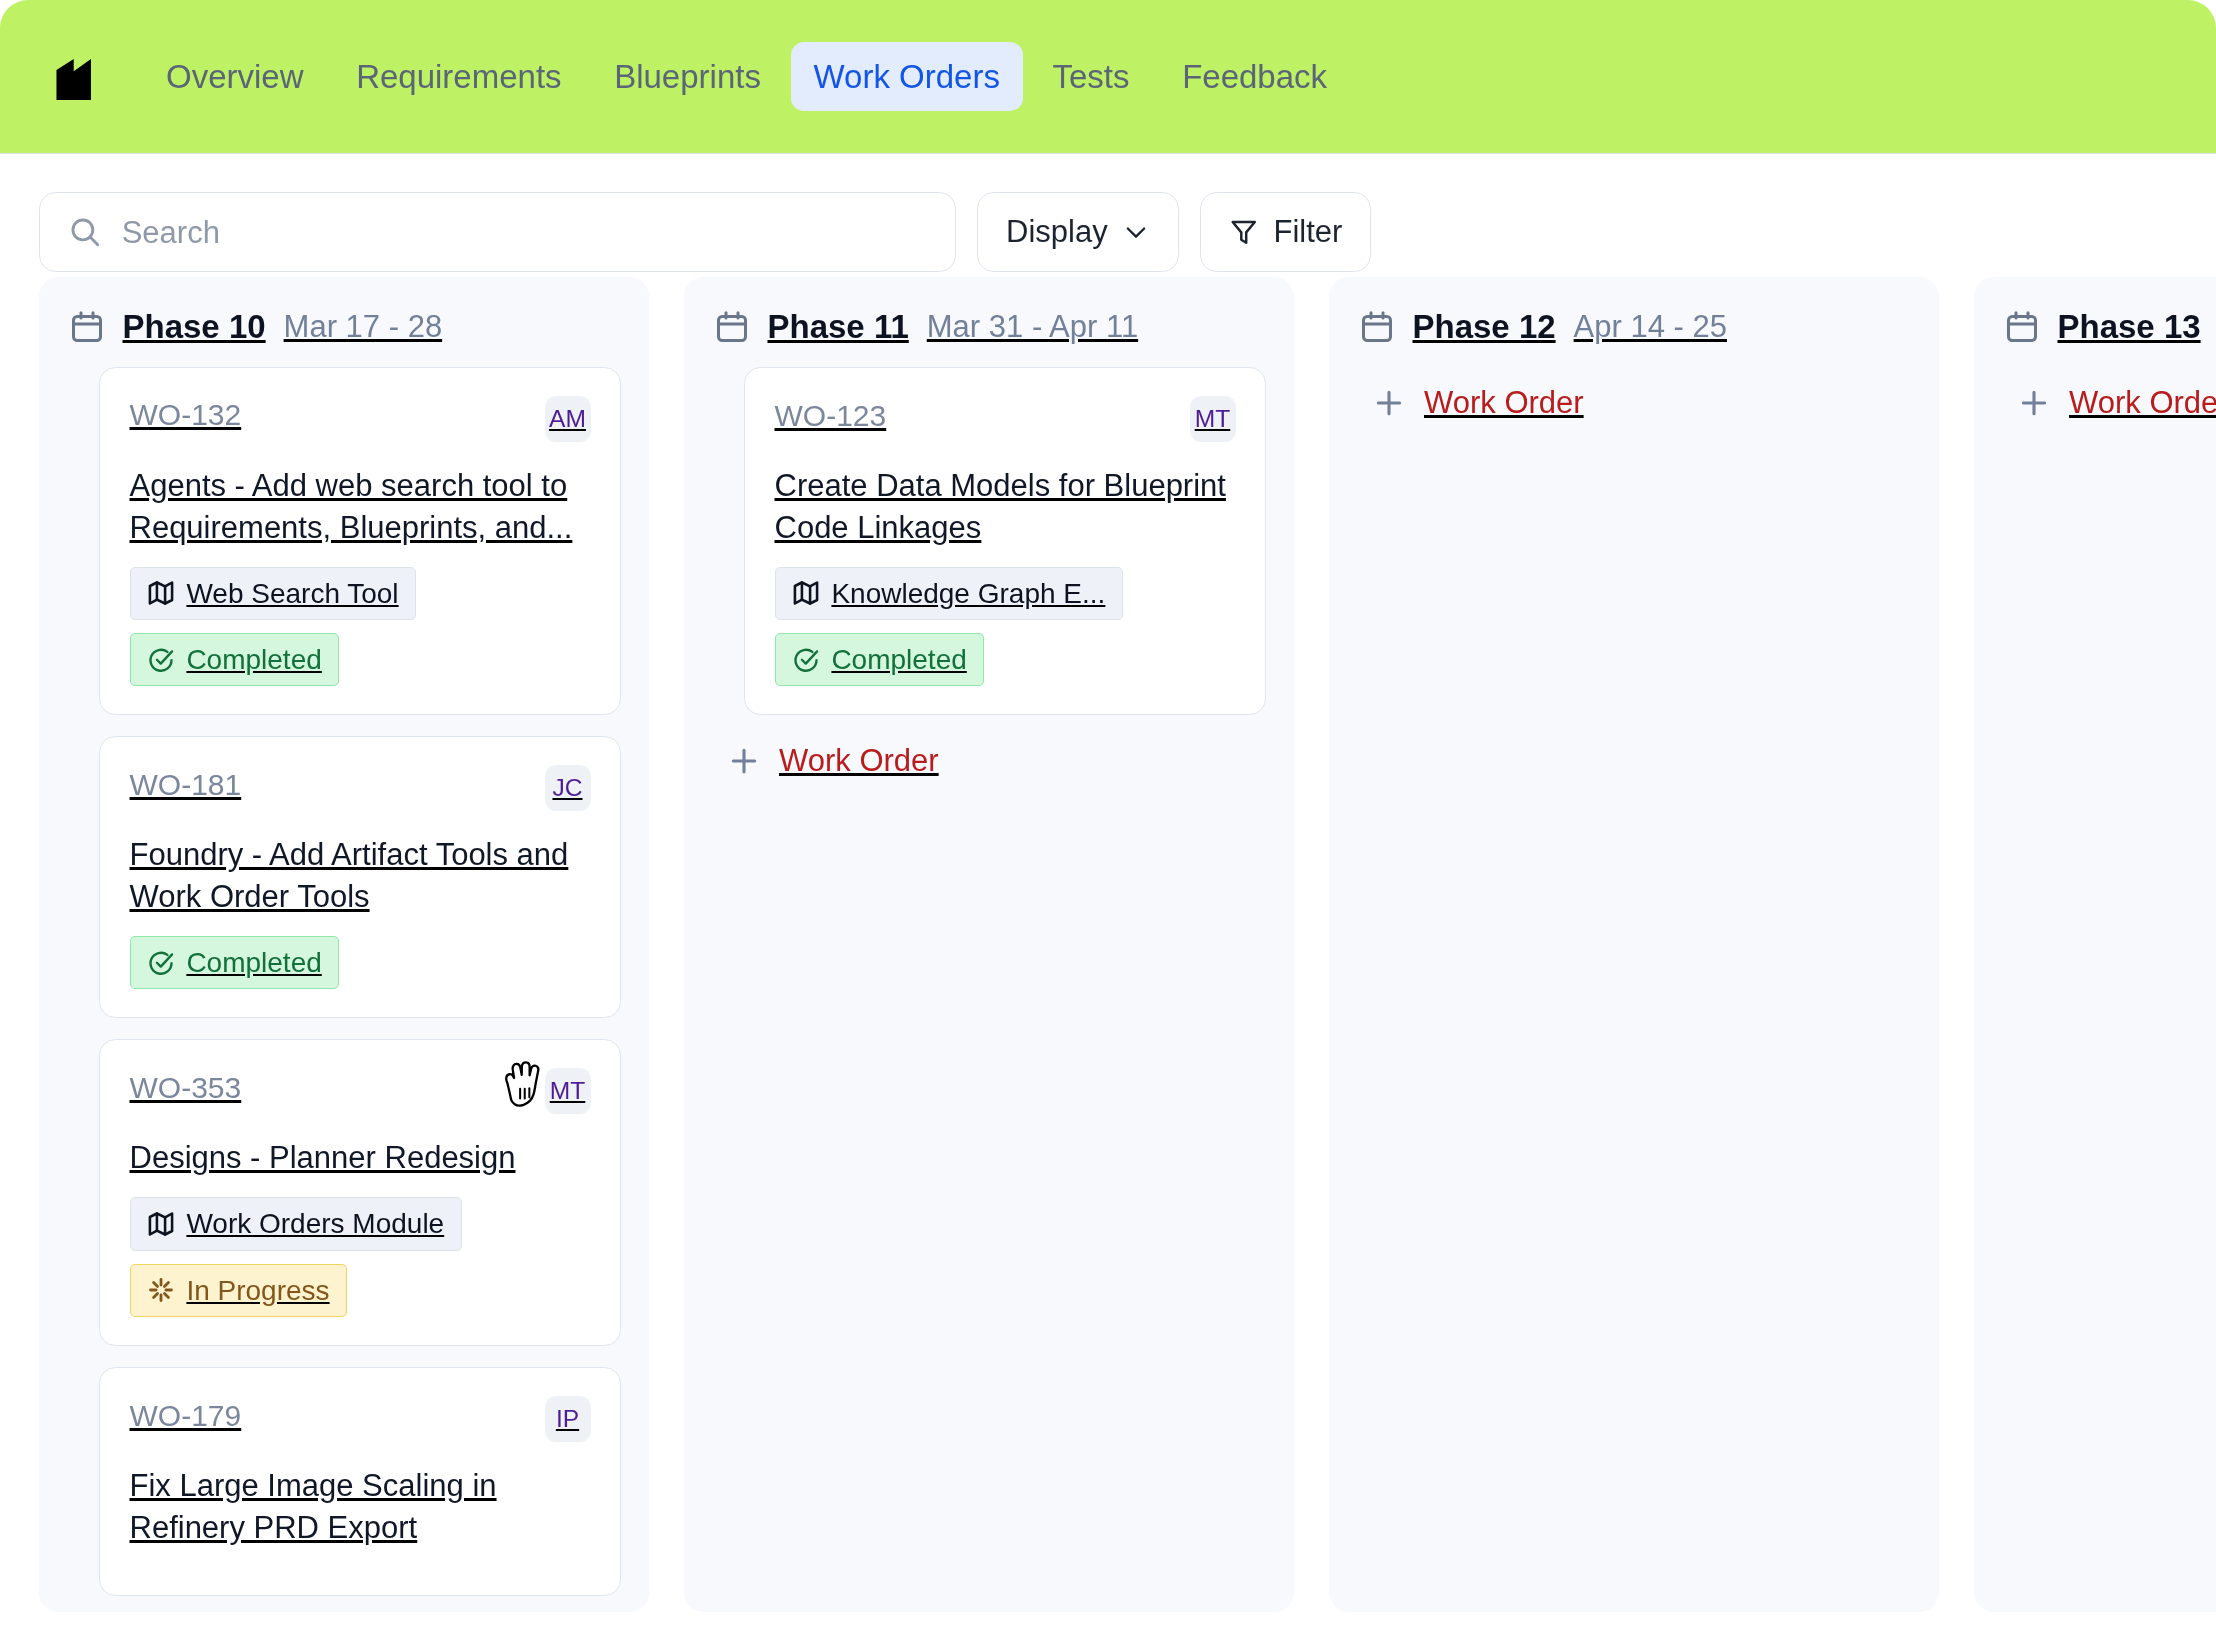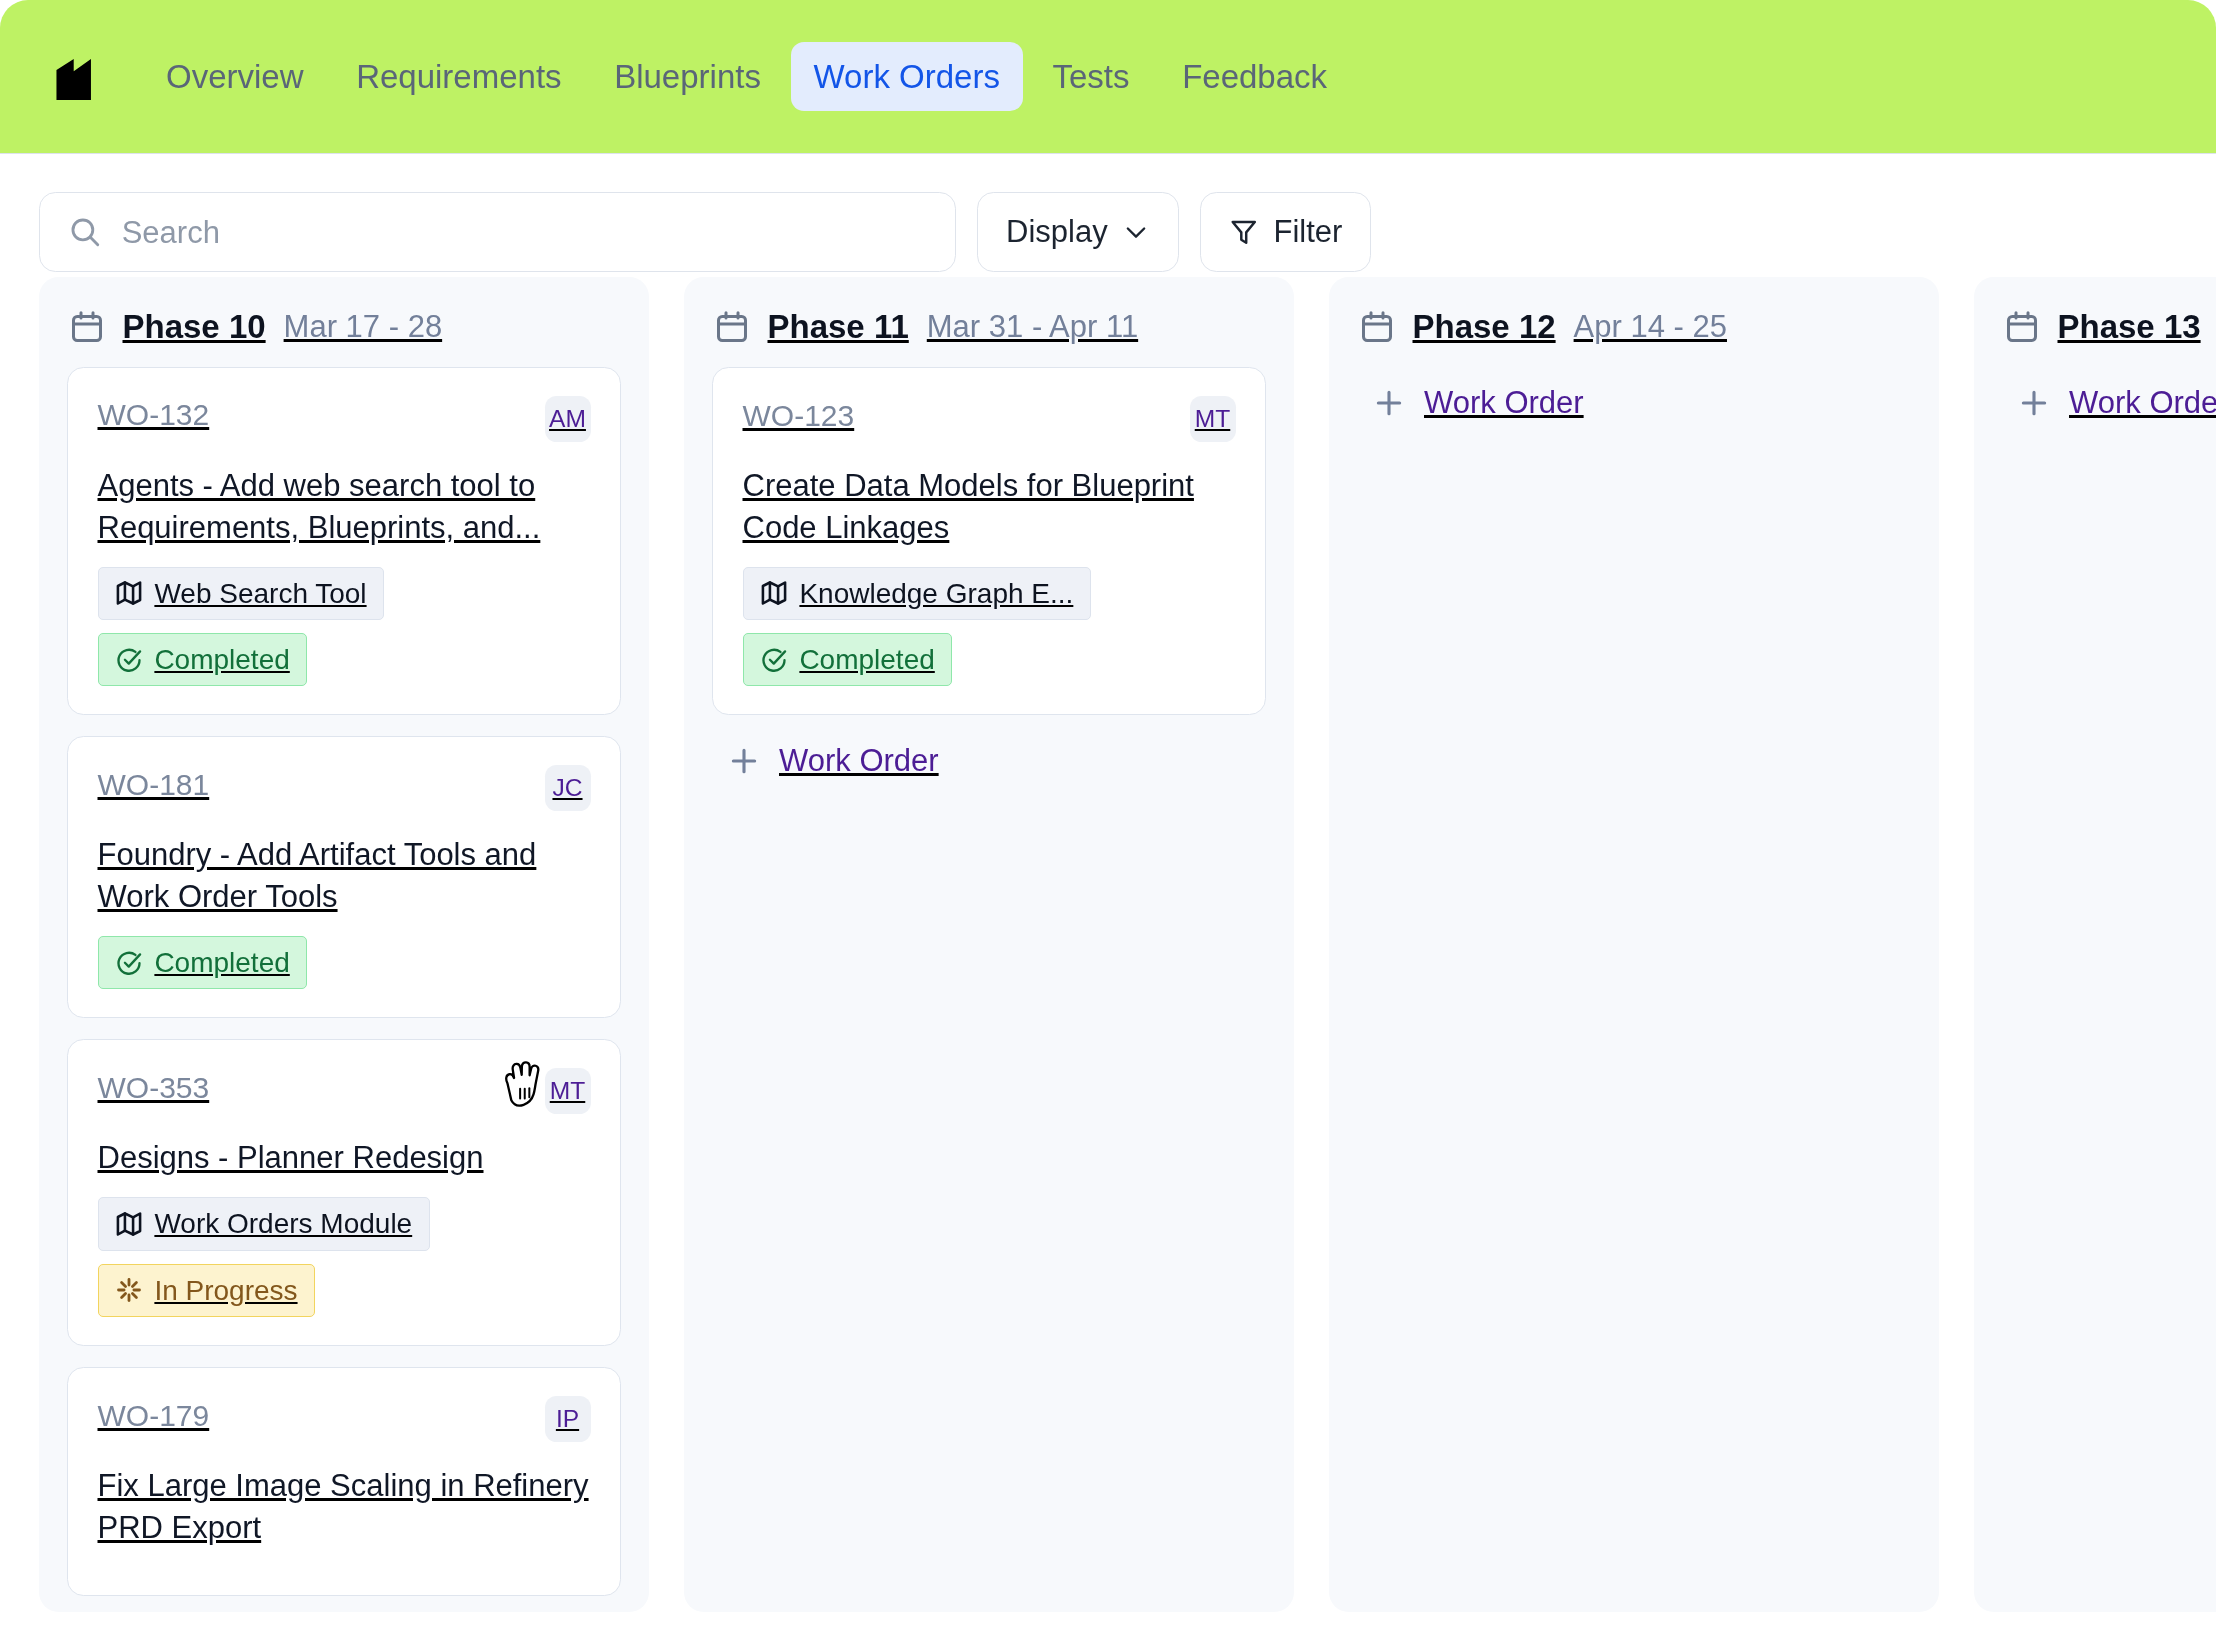--- a/index.html
+++ b/index.html
@@ -156,20 +156,21 @@
     padding: 0 28px;
   }
 
   .card {
     background: #ffffff;
     border: 1.6px solid #dfe5ee;
     border-radius: 16.4px;
     padding: 28px 29.5px 28px 29.5px;
     position: relative;
     cursor: grab;
+    margin-left: 32px;
   }
 
   .card-top {
     display: flex;
     align-items: flex-start;
     justify-content: space-between;
     margin-bottom: 21px;
     min-height: 48px;
   }
 
@@ -237,21 +238,21 @@
     border: 1.6px solid #f2d45e;
     color: #83571c;
   }
 
   .add-row {
     display: flex;
     align-items: center;
     gap: 18px;
     padding: 28px 29.5px 9.8px 43px;
     font-size: 31px;
-    color: #4c1d95;
+    color: #b91c1c;
     cursor: pointer;
     white-space: nowrap;
   }
 
   .column.empty .add-row { padding-top: 18px; }
 
   .grab-cursor {
     position: absolute;
     width: 44px;
     height: 49px;

